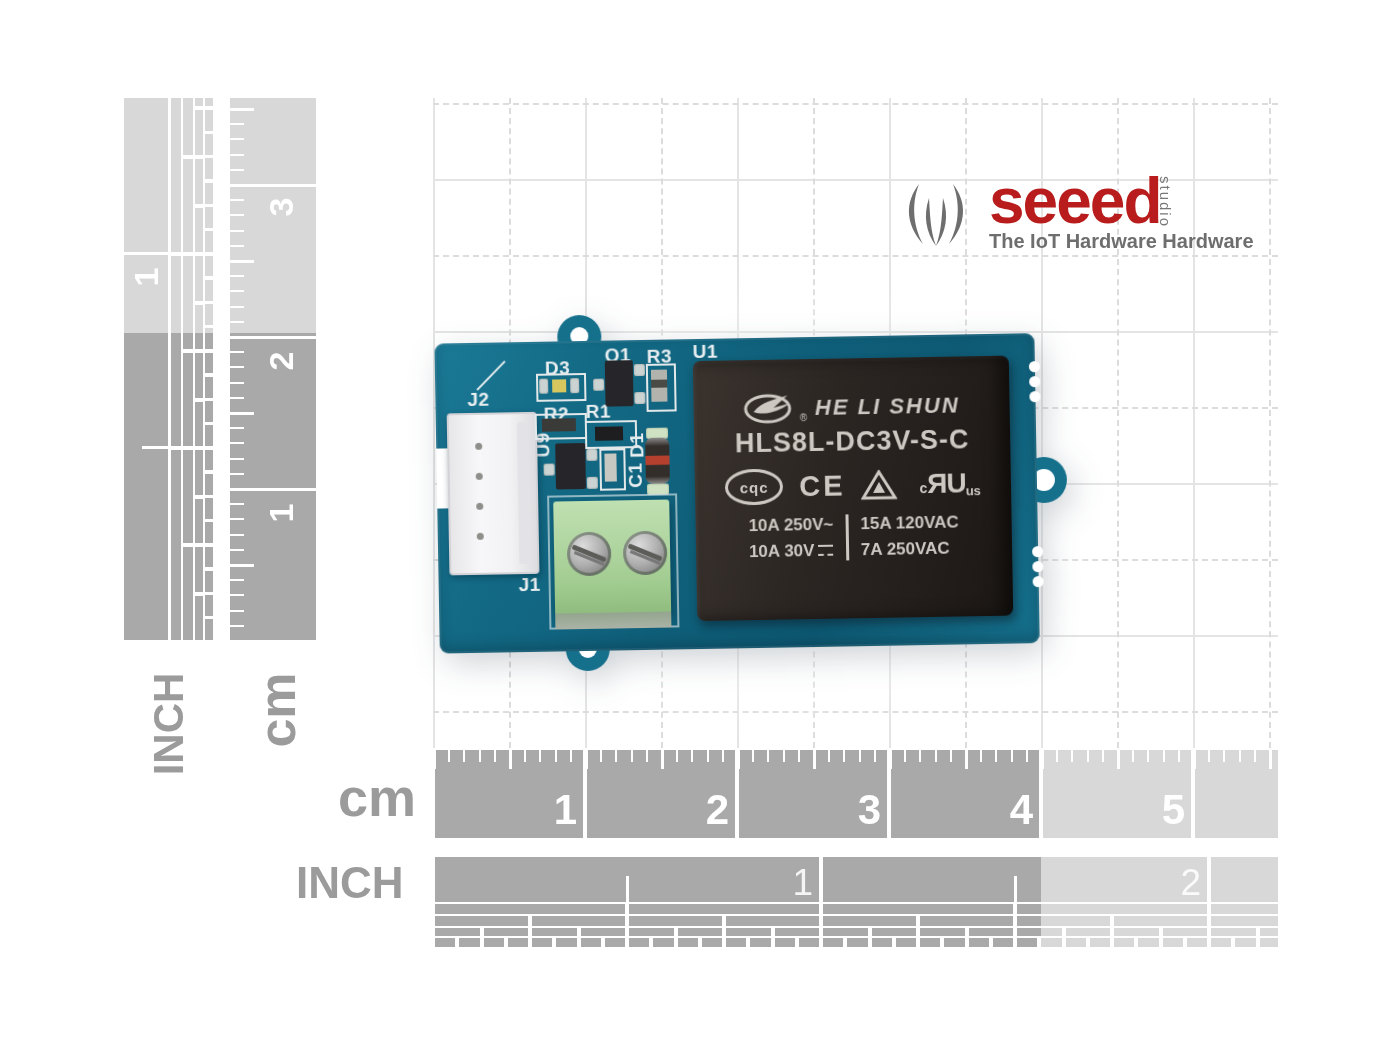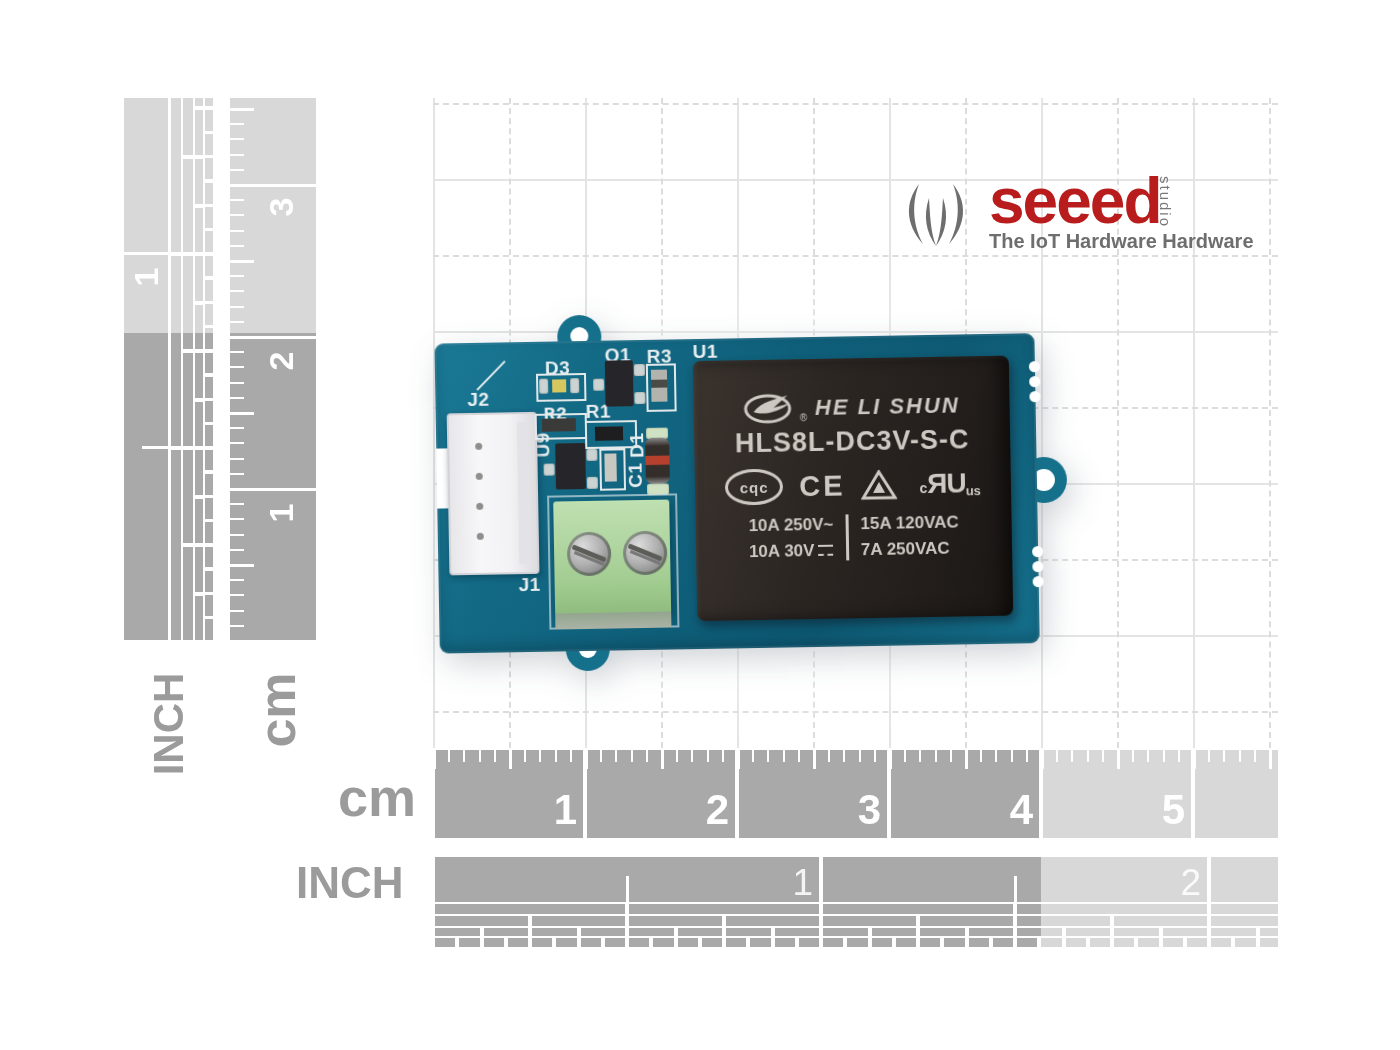--- a/index.html
+++ b/index.html
@@ -241,21 +241,21 @@
     <div class="abs notch" style="left:594px;top:254px;"></div>
     <div class="abs notch" style="left:594px;top:269px;"></div>
 
     <div class="abs" style="left:0;top:131px;width:13px;height:60px;background:#fff;"></div>
 
     <span class="silk" style="left:32px;top:72px;">J2</span>
     <span class="silk" style="left:110px;top:42px;">D3</span>
     <span class="silk" style="left:170px;top:30px;">Q1</span>
     <span class="silk" style="left:212px;top:32px;">R3</span>
     <span class="silk" style="left:258px;top:28px;">U1</span>
-    <span class="silk" style="left:108px;top:88px;font-family:Liberation Mono, monospace;">R2</span>
+    <span class="silk" style="left:108px;top:88px;">R2</span>
     <span class="silk" style="left:150px;top:86px;">R1</span>
     <span class="silk rot" style="left:94px;top:118px;">U9</span>
     <span class="silk rot" style="left:186px;top:150px;">C1</span>
     <span class="silk rot" style="left:188px;top:120px;">D1</span>
     <span class="silk" style="left:80px;top:258px;">J1</span>
     <div class="abs" style="left:36px;top:58px;width:40px;height:2px;background:#e8eef0;transform:rotate(-45deg);"></div>
 
     <div id="conn" class="abs">
       <div class="wall"></div>
       <div class="pin" style="top:28px;"></div>

